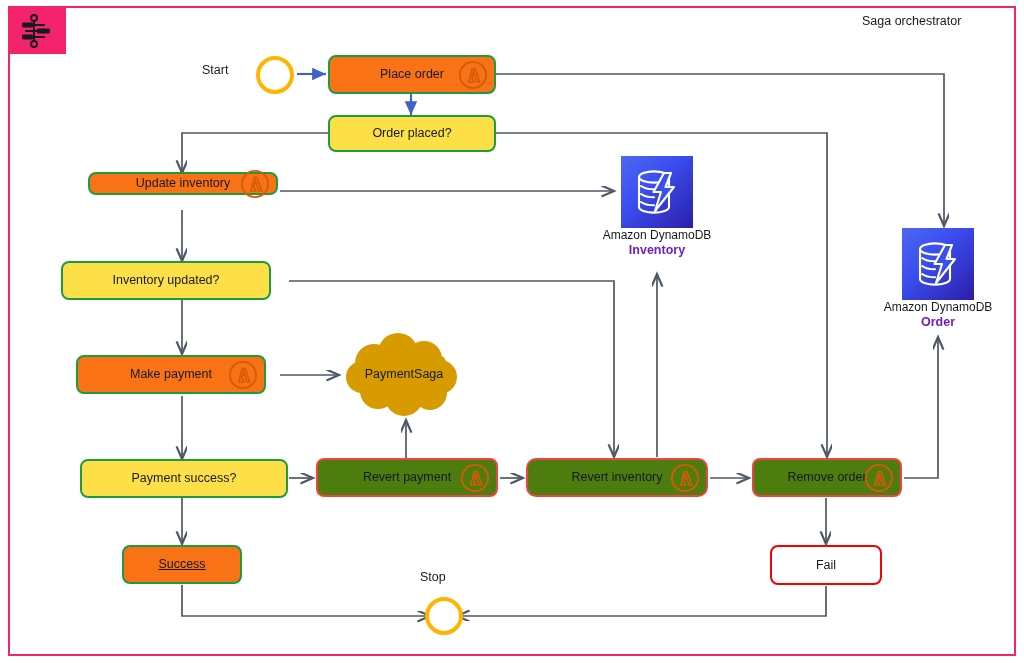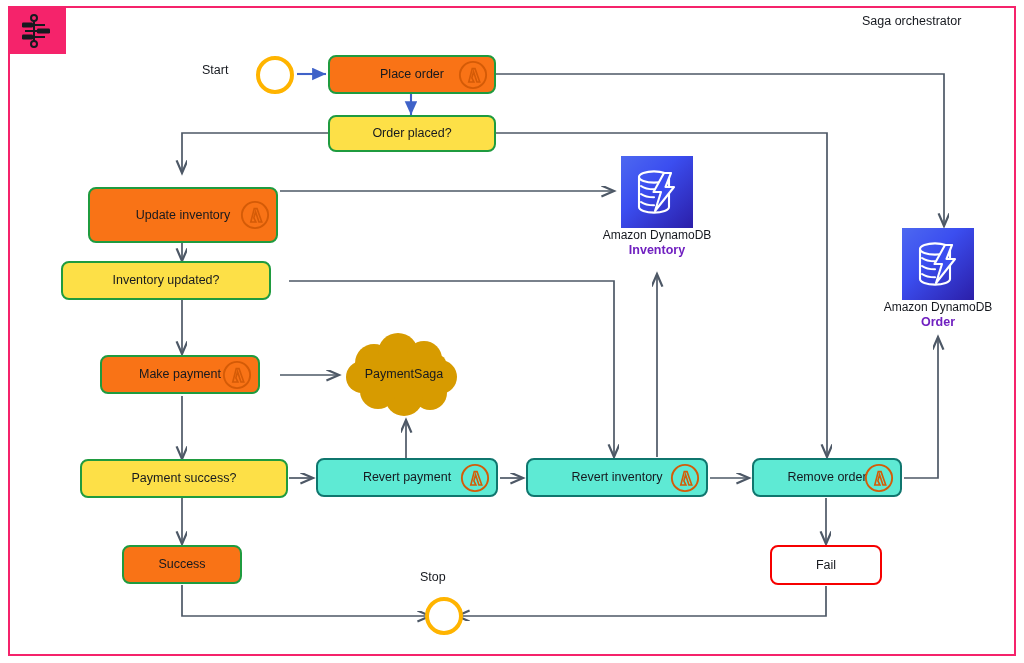--- a/index.html
+++ b/index.html
@@ -59,22 +59,22 @@
   .node .label { position: relative; z-index: 2; }
   .node-task {
     background: #f97316;
     border: 2px solid #1f9b3f;
   }
   .node-choice {
     background: #fde047;
     border: 2px solid #1f9b3f;
   }
   .node-compensate {
-    background: #5eead4;
-    border: 2px solid #0f766e;
+    background: #4d7c0f;
+    border: 2px solid #ef4444;
   }
   .node-fail {
     background: #ffffff;
     border: 2.5px solid #f60000;
   }
   
   .lambda-badge {
     position: absolute;
     right: 6px; top: 50%;
     transform: translateY(-50%);
@@ -224,57 +224,57 @@
     <svg class="lambda-badge" viewBox="0 0 32 32">
       <circle cx="16" cy="16" r="14" fill="none" stroke="#d45b07" stroke-width="2"></circle>
       <path d="M11.5 23.5 L15.2 9.2 L18.2 9.2 L23.2 23.5 L20.2 23.5 L16.6 12.6 L14.8 19.0 L17.0 23.5 Z" fill="none" stroke="#d45b07" stroke-width="1.7"></path>
     </svg>
   </div>
 
   <div class="node node-choice" style="left:328px; top:115px; width:168px; height:37px;">
     <span class="label">Order placed?</span>
   </div>
 
-  <div class="node node-task" style="left:88px; top:187px; width:190px; height:56px;">
+  <div class="node node-task" style="left:88px; top:172px; width:190px; height:23px;">
     <span class="label">Update inventory</span>
     <svg class="lambda-badge" viewBox="0 0 32 32">
       <circle cx="16" cy="16" r="14" fill="none" stroke="#d45b07" stroke-width="2"></circle>
       <path d="M11.5 23.5 L15.2 9.2 L18.2 9.2 L23.2 23.5 L20.2 23.5 L16.6 12.6 L14.8 19.0 L17.0 23.5 Z" fill="none" stroke="#d45b07" stroke-width="1.7"></path>
     </svg>
   </div>
 
   <div class="node node-choice" style="left:61px; top:261px; width:210px; height:39px;">
     <span class="label">Inventory updated?</span>
   </div>
 
-  <div class="node node-task" style="left:100px; top:355px; width:160px; height:39px;text-align:right;">
+  <div class="node node-task" style="left:76px; top:355px; width:190px; height:39px;text-align:right;">
     <span class="label">Make payment</span>
     <svg class="lambda-badge" viewBox="0 0 32 32">
       <circle cx="16" cy="16" r="14" fill="none" stroke="#d45b07" stroke-width="2"></circle>
       <path d="M11.5 23.5 L15.2 9.2 L18.2 9.2 L23.2 23.5 L20.2 23.5 L16.6 12.6 L14.8 19.0 L17.0 23.5 Z" fill="none" stroke="#d45b07" stroke-width="1.7"></path>
     </svg>
   </div>
 
   <div class="node node-choice" style="left:80px; top:459px; width:208px; height:39px;">
     <span class="label">Payment success?</span>
   </div>
 
-  <div class="node node-task" style="left:122px; top:545px; width:120px; height:39px;">
+  <div class="node node-task" style="left:122px; top:545px; width:120px; height:39px;text-decoration:underline;">
     <span class="label">Success</span>
   </div>
 
   <div class="node node-compensate" style="left:316px; top:458px; width:182px; height:39px;">
     <span class="label">Revert payment</span>
     <svg class="lambda-badge" viewBox="0 0 32 32">
       <circle cx="16" cy="16" r="14" fill="none" stroke="#d45b07" stroke-width="2"></circle>
       <path d="M11.5 23.5 L15.2 9.2 L18.2 9.2 L23.2 23.5 L20.2 23.5 L16.6 12.6 L14.8 19.0 L17.0 23.5 Z" fill="none" stroke="#d45b07" stroke-width="1.7"></path>
     </svg>
   </div>
 
-  <div class="node node-compensate" style="left:526px; top:458px; width:182px; height:39px;">
+  <div class="node node-compensate" style="left:526px; top:458px; width:182px; height:39px;border-radius:10px;">
     <span class="label">Revert inventory</span>
     <svg class="lambda-badge" viewBox="0 0 32 32">
       <circle cx="16" cy="16" r="14" fill="none" stroke="#d45b07" stroke-width="2"></circle>
       <path d="M11.5 23.5 L15.2 9.2 L18.2 9.2 L23.2 23.5 L20.2 23.5 L16.6 12.6 L14.8 19.0 L17.0 23.5 Z" fill="none" stroke="#d45b07" stroke-width="1.7"></path>
     </svg>
   </div>
 
   <div class="node node-compensate" style="left:752px; top:458px; width:150px; height:39px;">
     <span class="label">Remove order</span>
     <svg class="lambda-badge" viewBox="0 0 32 32">

